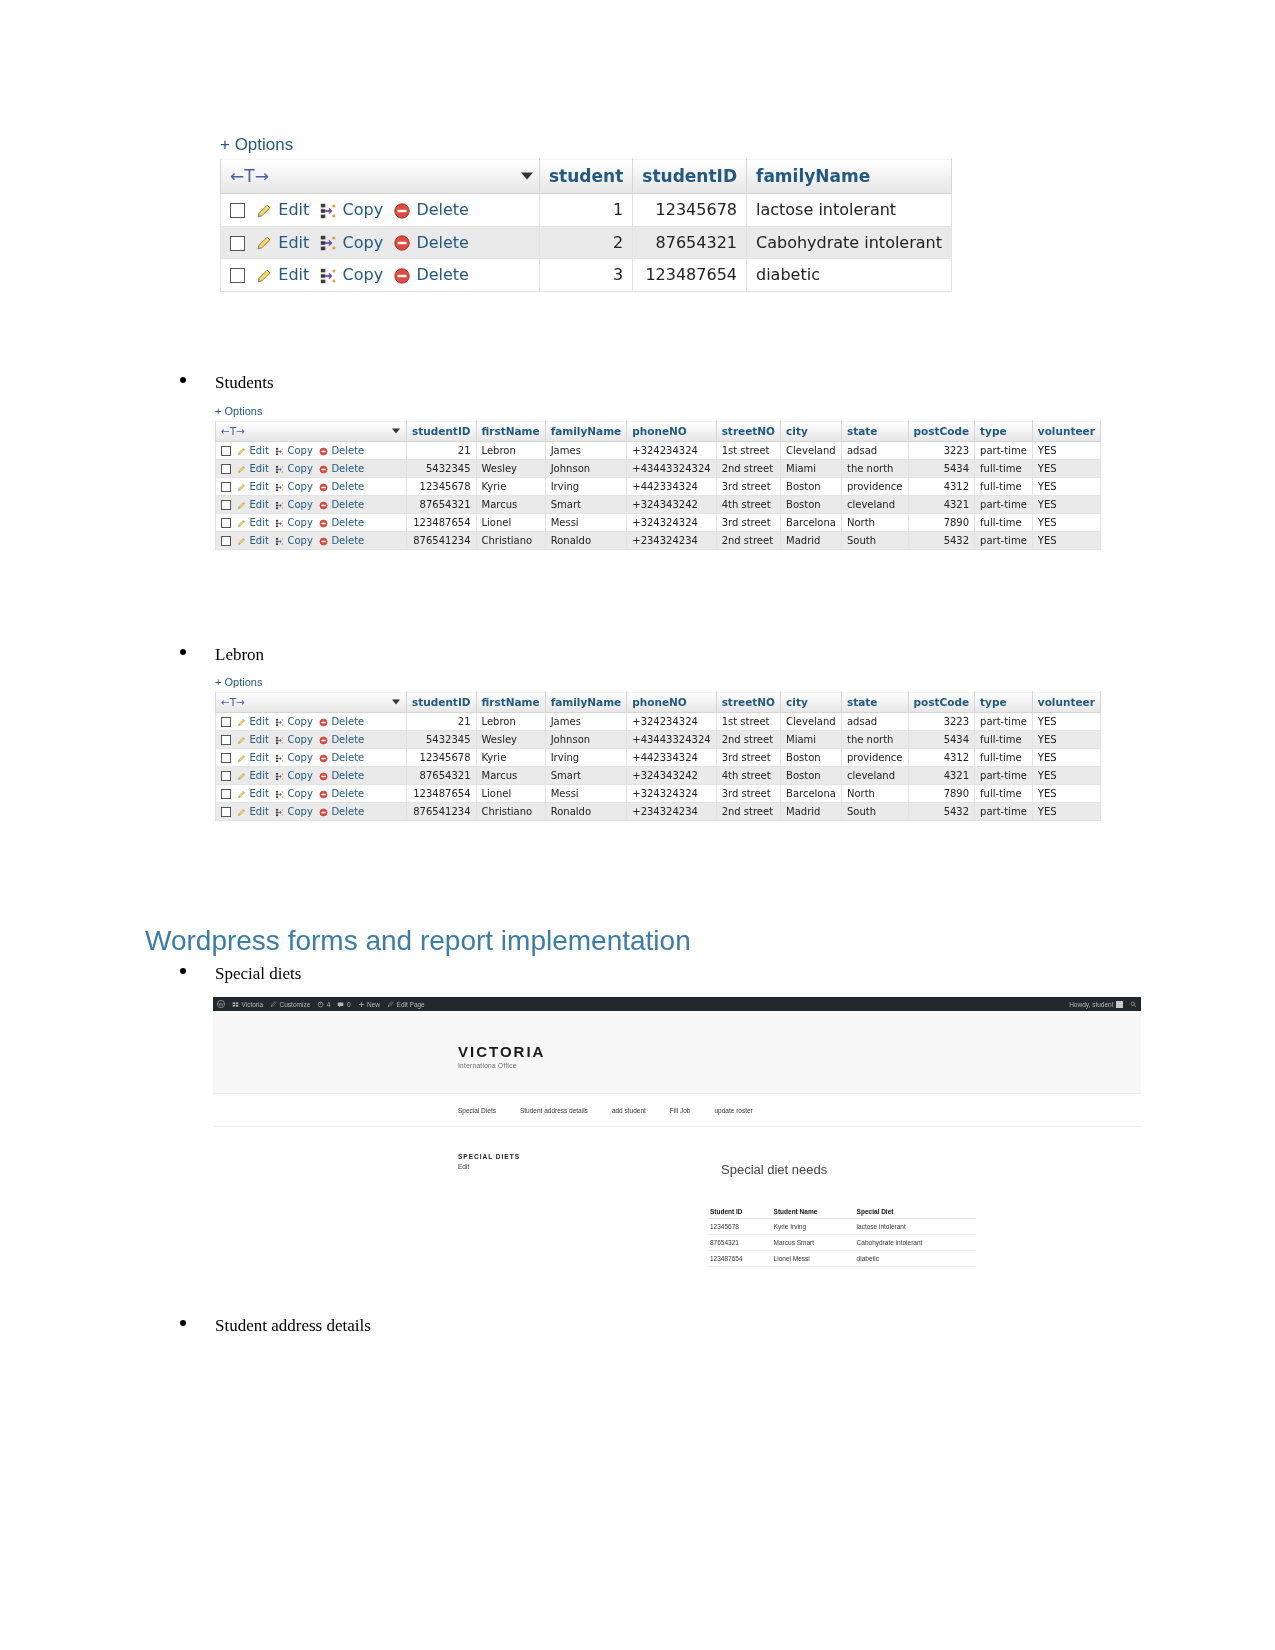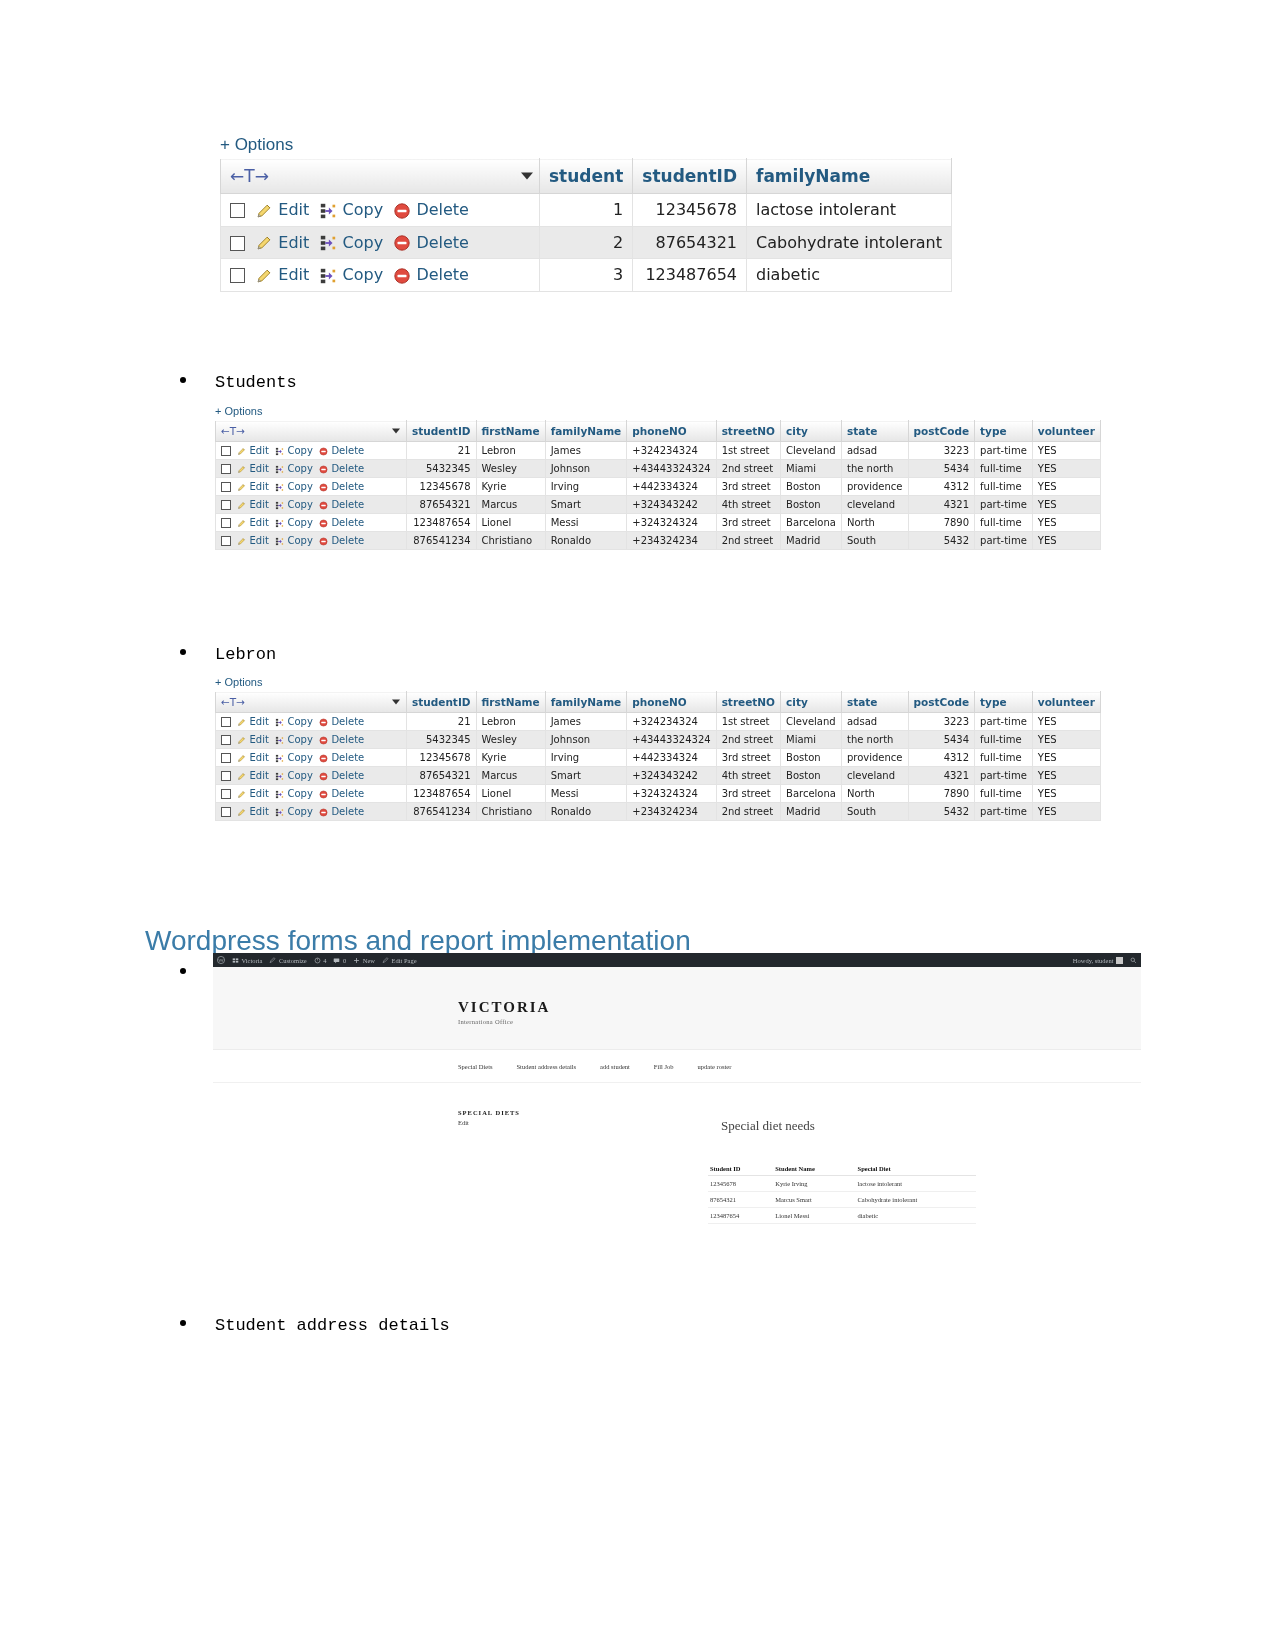--- a/index.html
+++ b/index.html
@@ -77,40 +77,40 @@
   .mini table.pma td { font-size:10px; padding:3px 5px; }
   .mini .chk { width:8px;height:8px; }
   .mini .act { font-size:10px; }
 
   #students-block { left:215px; top:405px; }
   #tasks-block   { left:215px; top:676px; }
 
   
   .bullet {
     position:absolute; font-size:17px; color:#000;
-    font-family:Liberation Mono, monospace;
+    font-family:Liberation Serif, serif;
   }
   .bullet .dot {
     position:absolute; left:-35px; top:4px;
     width:6px;height:6px;border-radius:50%;background:#000;
   }
 
   h1.section {
     position:absolute; left:145px; top:925px;
     margin:0; font-size:28px; font-weight:normal;
     color:#3b7ca8; font-family:"Liberation Sans", sans-serif;text-align:center;
   }
 
   
   #wp {
-    position:absolute; left:213px; top:953px;
+    position:absolute; left:213px; top:997px;
     width:928px; height:300px;
     background:#3b82f6;
     overflow:hidden;
-    font-family:Liberation Serif, serif;
+    font-family:Liberation Sans, sans-serif;
   }
   #wp-adminbar {
     height:14px; background:#23282d; color:#b4b9be;
     display:flex; align-items:center; font-size:6.5px;
     padding:0 4px; gap:7px;
   }
   #wp-adminbar .ab-item { display:flex; align-items:center; gap:2.5px; white-space:nowrap; }
   #wp-adminbar .spacer { flex:1; }
 
   #wp-hero {

